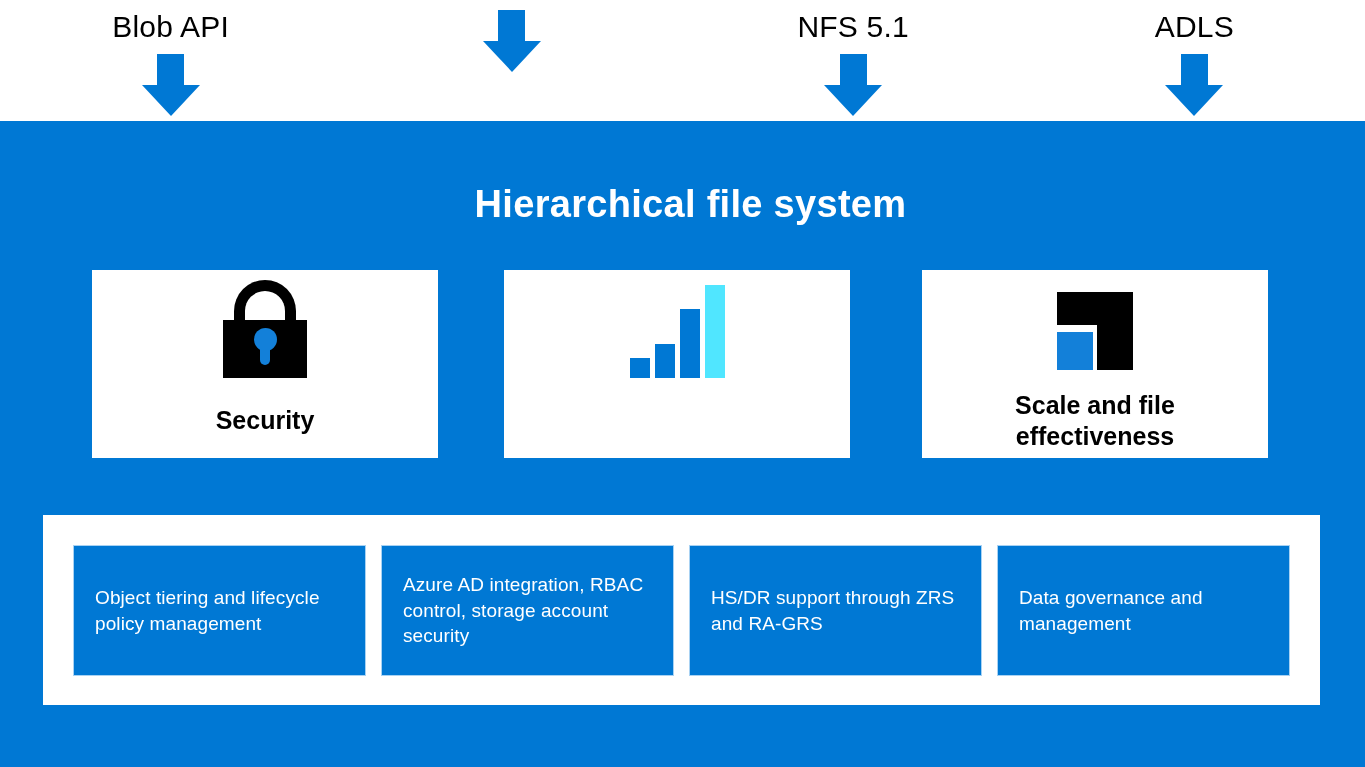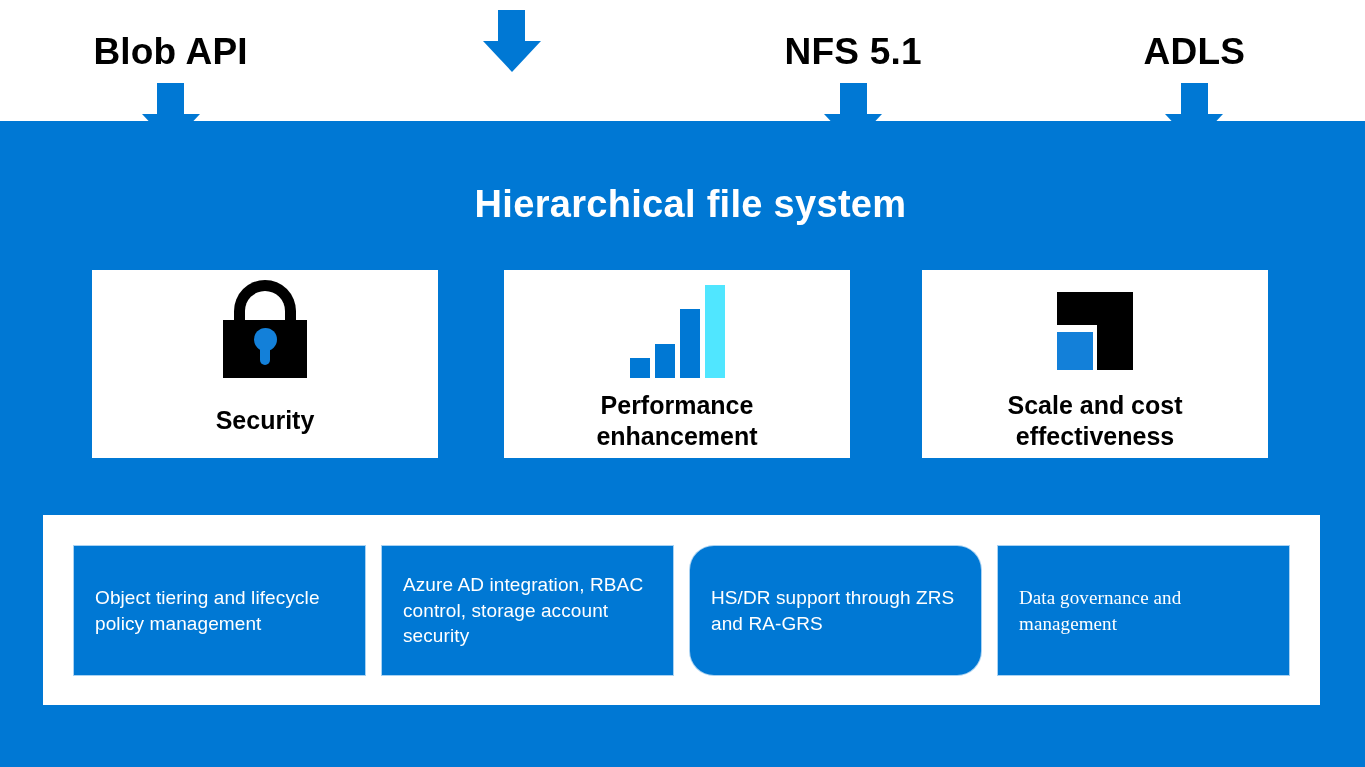--- a/index.html
+++ b/index.html
@@ -10,21 +10,21 @@
     --card-bg:#FFFFFF;
   }
   *{margin:0;padding:0;box-sizing:border-box;}
   html,body{background:#fff;}
   body{font-family:"Liberation Sans","DejaVu Sans",sans-serif;}
   .canvas{position:relative;width:1365px;height:767px;background:#fff;overflow:hidden;}
 
   
   .api-row{position:absolute;left:0;top:0;width:1365px;height:121px;display:flex;}
   .api-col{width:25%;display:flex;flex-direction:column;align-items:center;}
-  .api-label{margin-top:31px;font-size:37px;font-weight:700;color:#000;letter-spacing:.2px;}
+  .api-label{margin-top:10px;font-size:30px;font-weight:400;color:#000;letter-spacing:.2px;}
   .arrow{margin-top:10px;display:flex;flex-direction:column;align-items:center;}
   .arrow-stem{width:27px;height:31px;background:var(--primary-blue);}
   .arrow-head{width:0;height:0;border-left:29px solid transparent;border-right:29px solid transparent;border-top:31px solid var(--primary-blue);}
 
   
   .panel{position:absolute;left:0;top:121px;width:1365px;height:646px;background:var(--primary-blue);}
   .panel-title{position:absolute;left:0;top:62px;width:100%;text-align:center;color:#fff;font-size:38px;font-weight:700;letter-spacing:.3px;padding-left:16px;}
 
   
   .card{position:absolute;top:149px;width:346px;height:188px;background:var(--card-bg);display:flex;flex-direction:column;align-items:center;}
@@ -50,21 +50,21 @@
   .scale-icon{position:relative;width:76px;height:78px;margin-bottom:8px;}
   .scale-top{position:absolute;left:0;top:0;width:76px;height:33px;background:var(--icon-black);}
   .scale-col{position:absolute;right:0;top:0;width:36px;height:78px;background:var(--icon-black);}
   .scale-blue{position:absolute;left:0;bottom:0;width:36px;height:38px;background:var(--keyhole-blue);}
 
   
   .strip{position:absolute;left:43px;top:394px;width:1277px;height:190px;background:#fff;}
   .cap-box{position:absolute;top:30px;width:293px;height:131px;background:var(--primary-blue);
            border:1px solid rgba(210,233,250,.8);
            display:flex;align-items:center;padding:0 24px 0 21px;}
-  .cap-1{left:30px;} .cap-2{left:338px;} .cap-3{left:646px;border-radius:25px;} .cap-4{left:954px;font-family:Liberation Serif, serif;}
+  .cap-1{left:30px;} .cap-2{left:338px;} .cap-3{left:646px;} .cap-4{left:954px;}
   .cap-box span{color:#fff;font-size:19px;line-height:1.35;letter-spacing:.1px;}
 </style>
 </head>
 <body>
 
 <div class="canvas">
 
   <div class="api-row">
     <div class="api-col">
       <div class="api-label">Blob API</div>
@@ -115,35 +115,32 @@
 
     <div class="card card-2">
       <div class="card-icon-wrap">
         <div class="bars">
           <div class="bar bar-1"></div>
           <div class="bar bar-2"></div>
           <div class="bar bar-3"></div>
           <div class="bar bar-4"></div>
         </div>
       </div>
-      <div class="card-label">
-        <span>Performance enhancement</span>
-      </div>
     </div>
 
     <div class="card card-3">
       <div class="card-icon-wrap">
         <div class="scale-icon">
           <div class="scale-top"></div>
           <div class="scale-col"></div>
           <div class="scale-blue"></div>
         </div>
       </div>
       <div class="card-label">
-        <span>Scale and cost effectiveness</span>
+        <span>Scale and file effectiveness</span>
       </div>
     </div>
 
     <div class="strip">
       <div class="cap-box cap-1">
         <span>Object tiering and lifecycle policy management</span>
       </div>
       <div class="cap-box cap-2">
         <span>Azure AD integration, RBAC control, storage account security</span>
       </div>

